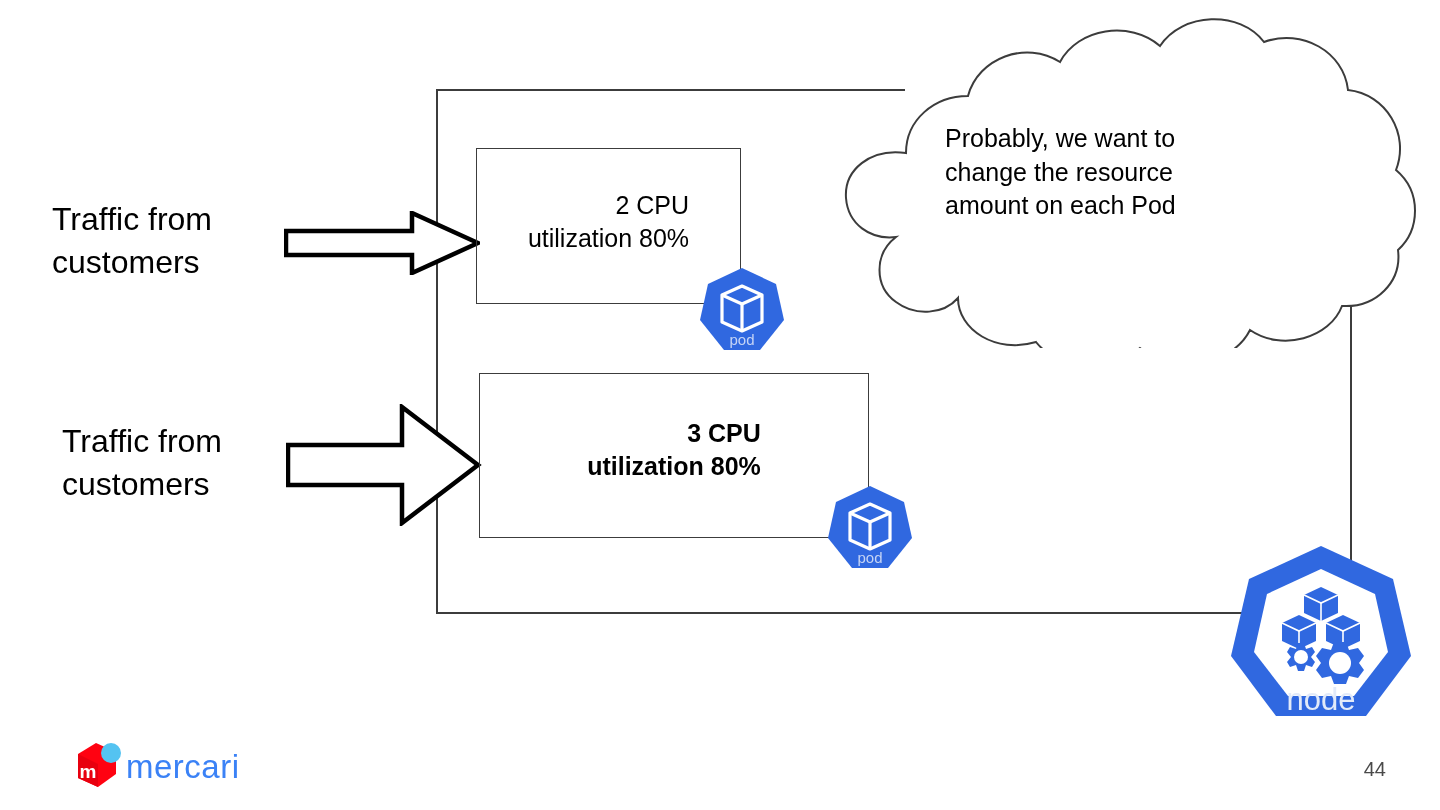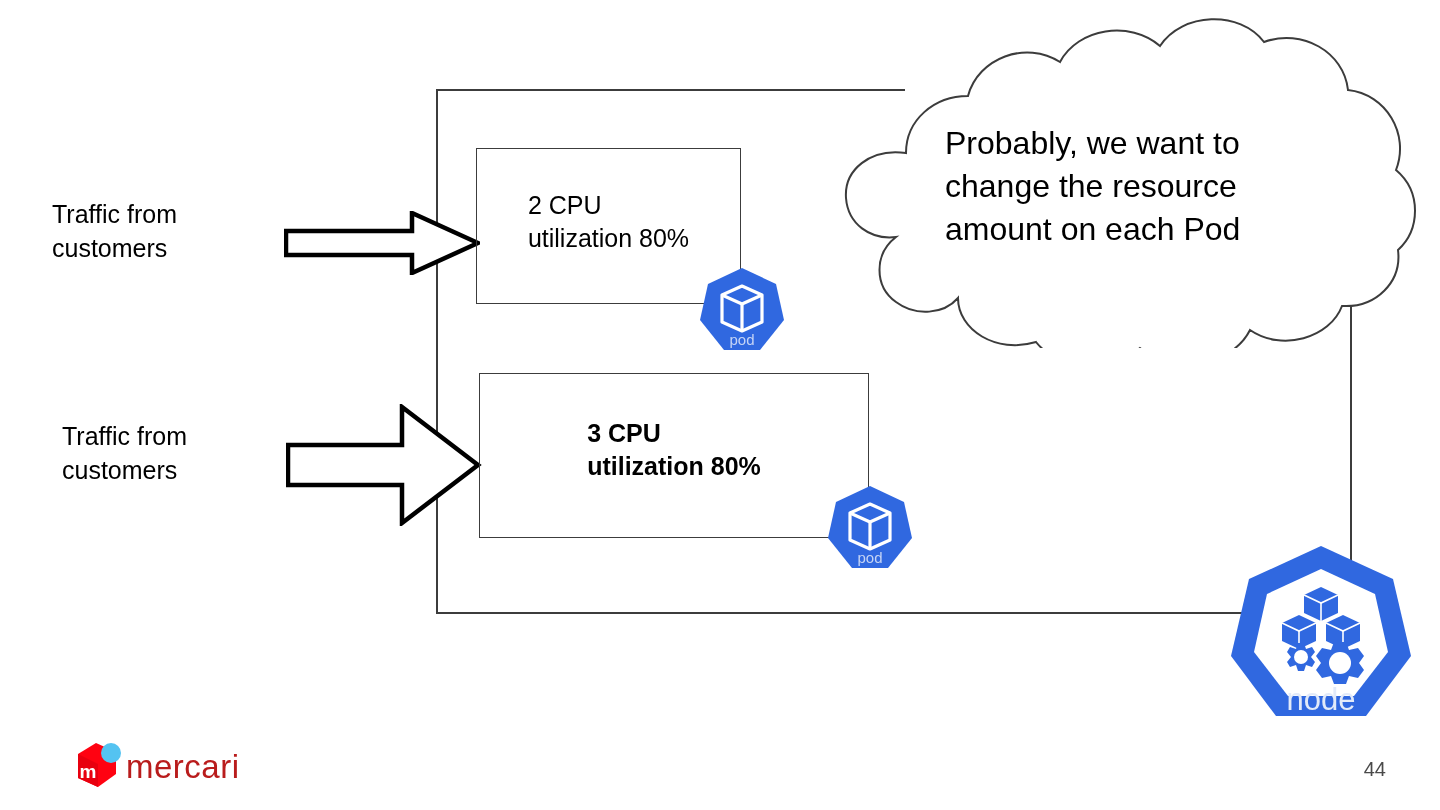--- a/index.html
+++ b/index.html
@@ -14,21 +14,21 @@
     position: relative;
     width: 1440px;
     height: 810px;
     background: #ffffff;
     overflow: hidden;
   }
 
   
   .traffic-label {
     position: absolute;
-    font-size: 25px;
+    font-size: 32px;
     line-height: 1.35;
     color: #000000;
     font-weight: 500;
     text-align: left;
     white-space: pre-line;
     letter-spacing: 0px;
   }
   #traffic-label-1 { left: 52px; top: 198px; width: 260px; }
   #traffic-label-2 { left: 62px; top: 420px; width: 260px; }
 
@@ -45,55 +45,55 @@
     background: transparent;
     box-sizing: border-box;
     display: flex;
     align-items: center;
     justify-content: center;
   }
   .cpu-box-text {
     font-size: 25px;
     line-height: 1.32;
     color: #000000;
-    text-align: left;
+    text-align: right;
     white-space: pre-line;
     font-weight: 500;
   }
   #cpu-box-1 { left: 476px; top: 148px; width: 265px; height: 156px; }
   #cpu-box-1 .cpu-box-text { transform: translateY(-4px); }
   #cpu-box-2 { left: 479px; top: 373px; width: 390px; height: 165px; }
   #cpu-box-2 .cpu-box-text { transform: translateY(-6px); font-weight: bold; }
 
   
   .k8s-badge { position: absolute; }
 
   
   #cloud-callout { position: absolute; left: 830px; top: 18px; }
   #cloud-text {
     position: absolute;
     left: 945px;
     top: 122px;
     width: 300px;
-    font-size: 32px;
+    font-size: 25px;
     line-height: 1.34;
     color: #000000;
     white-space: pre-line;
     font-weight: 400;
   }
 
   
   #mercari-logo { position: absolute; left: 72px; top: 740px; }
   #mercari-wordmark {
     position: absolute;
     left: 126px;
     top: 748px;
     font-size: 33px;
     letter-spacing: 0.5px;
-    color: #b91c1c;
+    color: #3b82f6;
     font-weight: 500;
     text-align: center;
   }
   #page-number {
     position: absolute;
     right: 54px;
     top: 758px;
     font-size: 20px;
     color: #4a4a4a;
     margin-left: 21px;

